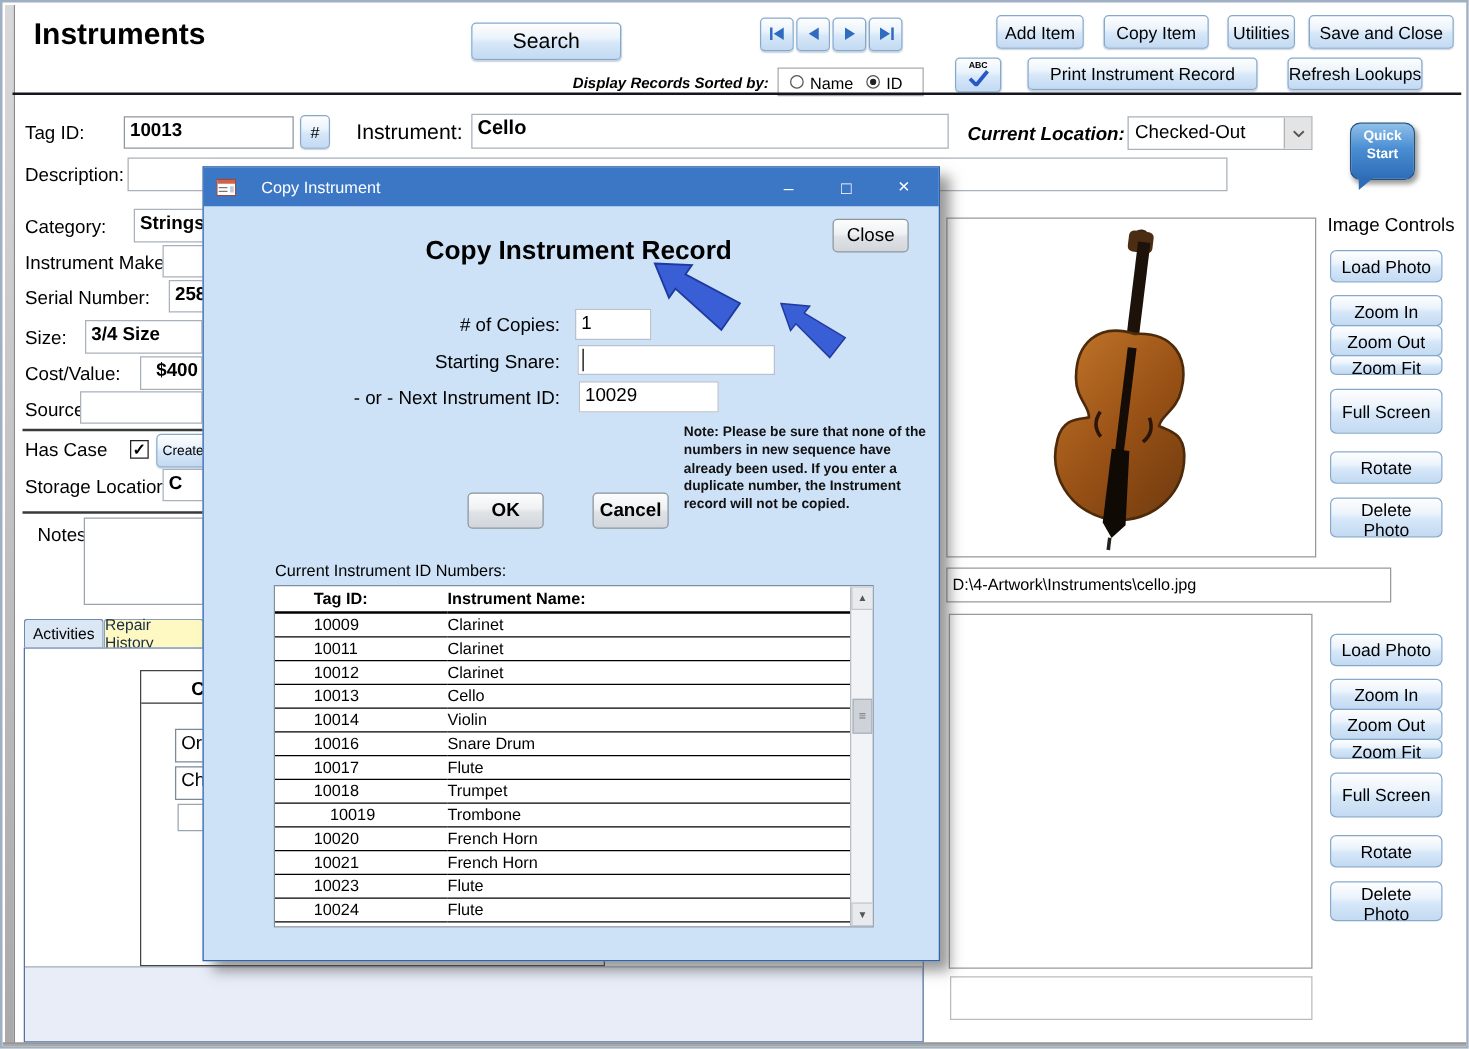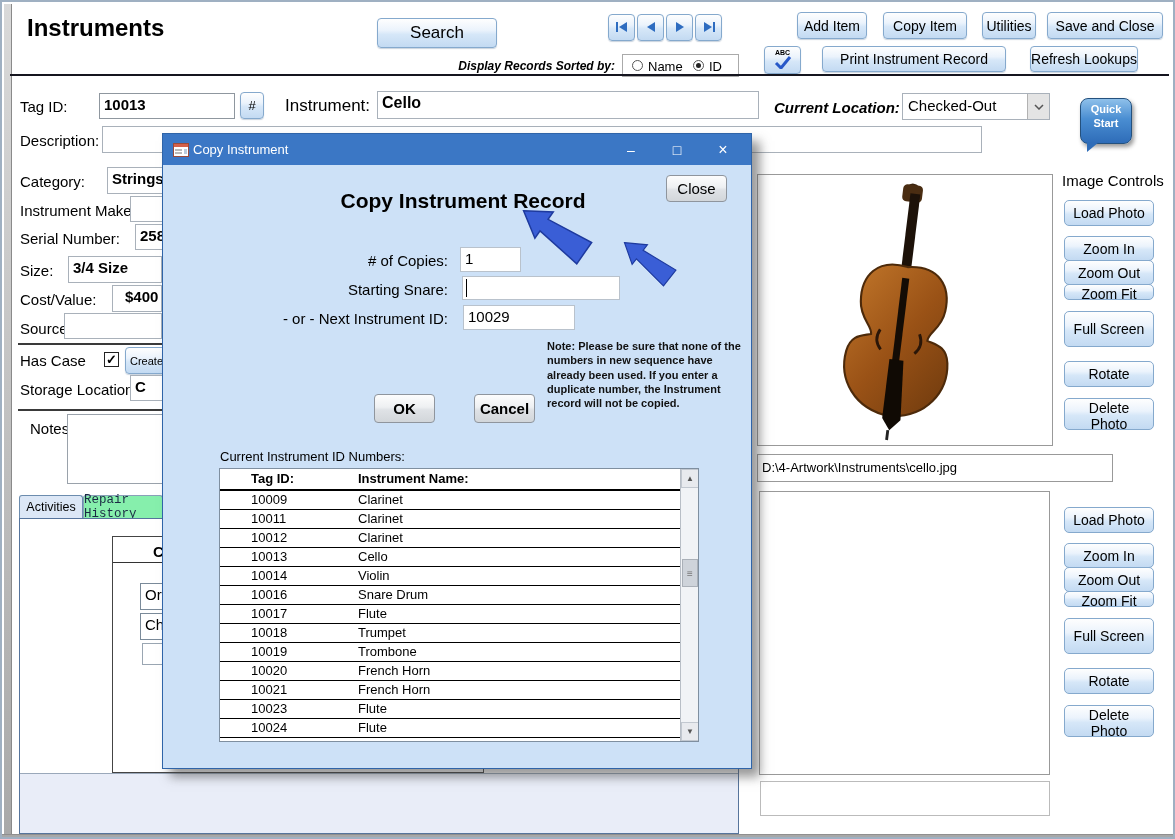--- a/index.html
+++ b/index.html
@@ -15,25 +15,25 @@
   .btn-gray{background:linear-gradient(180deg,#fdfdfd 0%,#eef0f2 45%,#dfe2e6 55%,#d2d6da 100%);
        border:1px solid #8f959d;border-radius:4px;font-family:"Liberation Sans",sans-serif;
        font-size:15px;color:#000;cursor:pointer;display:flex;align-items:center;justify-content:center;padding:0;}
   .radio{width:11px;height:11px;border:1px solid #555;border-radius:50%;background:#fff;display:inline-block;}
   .radio.checked::after{content:'';display:block;width:5px;height:5px;margin:2px;border-radius:50%;background:#222;}
   .cb{width:15px;height:15px;border:1.5px solid #222;background:#fff;font-size:13px;line-height:13px;text-align:center;font-weight:bold;}
   .cb.checked::before{content:'\2713';}
   .divider{background:#3a3a3a;height:2px;}
   .tab{font-size:12.5px;display:flex;align-items:center;justify-content:center;border-radius:3px 3px 0 0;cursor:pointer;}
   .tab.active{background:#dce7f6;border:1px solid #6c8cae;border-bottom:none;color:#000;}
-  .tab.inactive{background:#86efac;border:1px solid #8aa0b8;border-bottom:none;color:#1a2b44;font-family:Liberation Mono, monospace;}
+  .tab.inactive{background:#fef9c3;border:1px solid #8aa0b8;border-bottom:none;color:#1a2b44;}
   .dialog{position:absolute;left:160px;top:131px;width:588px;height:634px;z-index:10;
           background:#cde1f7;border:1px solid #2f64a8;box-shadow:8px 8px 10px rgba(70,70,70,.55);}
   .titlebar{position:absolute;left:0;top:0;width:100%;height:31px;background:#3b77c5;display:flex;align-items:center;}
-  .titletext{color:#fff;font-size:13px;margin-left:4px;}
+  .titletext{color:#fff;font-size:13px;margin-left:20px;}
   .winctl{position:absolute;top:0;width:40px;height:31px;color:#fff;font-size:14px;display:flex;align-items:center;justify-content:center;cursor:pointer;}
   .dlbl{font-size:15px;color:#000;text-align:right;white-space:nowrap;}
   .note{font-size:11px;font-weight:600;color:#111;line-height:1.3;}
   table.idtab{border-collapse:collapse;width:462px;table-layout:fixed;font-size:13px;}
   table.idtab th{font-weight:bold;text-align:left;border-bottom:2px solid #000;padding:2px 0 3px 0;}
   table.idtab td{border-bottom:1.5px solid #000;padding:1px 0 2px 0;}
   .sb{position:absolute;right:0;top:0;width:17px;height:100%;background:#f1f3f6;border-left:1px solid #b8bec6;}
   .sb-btn{position:absolute;left:0;width:16px;height:17px;background:#e8eaee;border:1px solid #c2c8d0;color:#555;font-size:8px;display:flex;align-items:center;justify-content:center;}
   .sb-thumb{position:absolute;left:1px;top:90px;width:14px;height:26px;background:#ced3da;border:1px solid #aab0b8;color:#777;font-size:10px;display:flex;align-items:center;justify-content:center;}
   .pbtn{background:linear-gradient(180deg,#fefefe 0%,#ebf3fc 40%,#d6e7f8 55%,#c3daf2 100%);
@@ -318,21 +318,21 @@
             </tr>
             <tr>
               <td style="padding-left: 31px;">10017</td>
               <td style="padding-left: 0px;">Flute</td>
             </tr>
             <tr>
               <td style="padding-left: 31px;">10018</td>
               <td style="padding-left: 0px;">Trumpet</td>
             </tr>
             <tr>
-              <td style="padding-left: 31px;">10019</td>
+              <td style="padding-left: 44px;">10019</td>
               <td style="padding-left: 0px;">Trombone</td>
             </tr>
             <tr>
               <td style="padding-left: 31px;">10020</td>
               <td style="padding-left: 0px;">French Horn</td>
             </tr>
             <tr>
               <td style="padding-left: 31px;">10021</td>
               <td style="padding-left: 0px;">French Horn</td>
             </tr>

